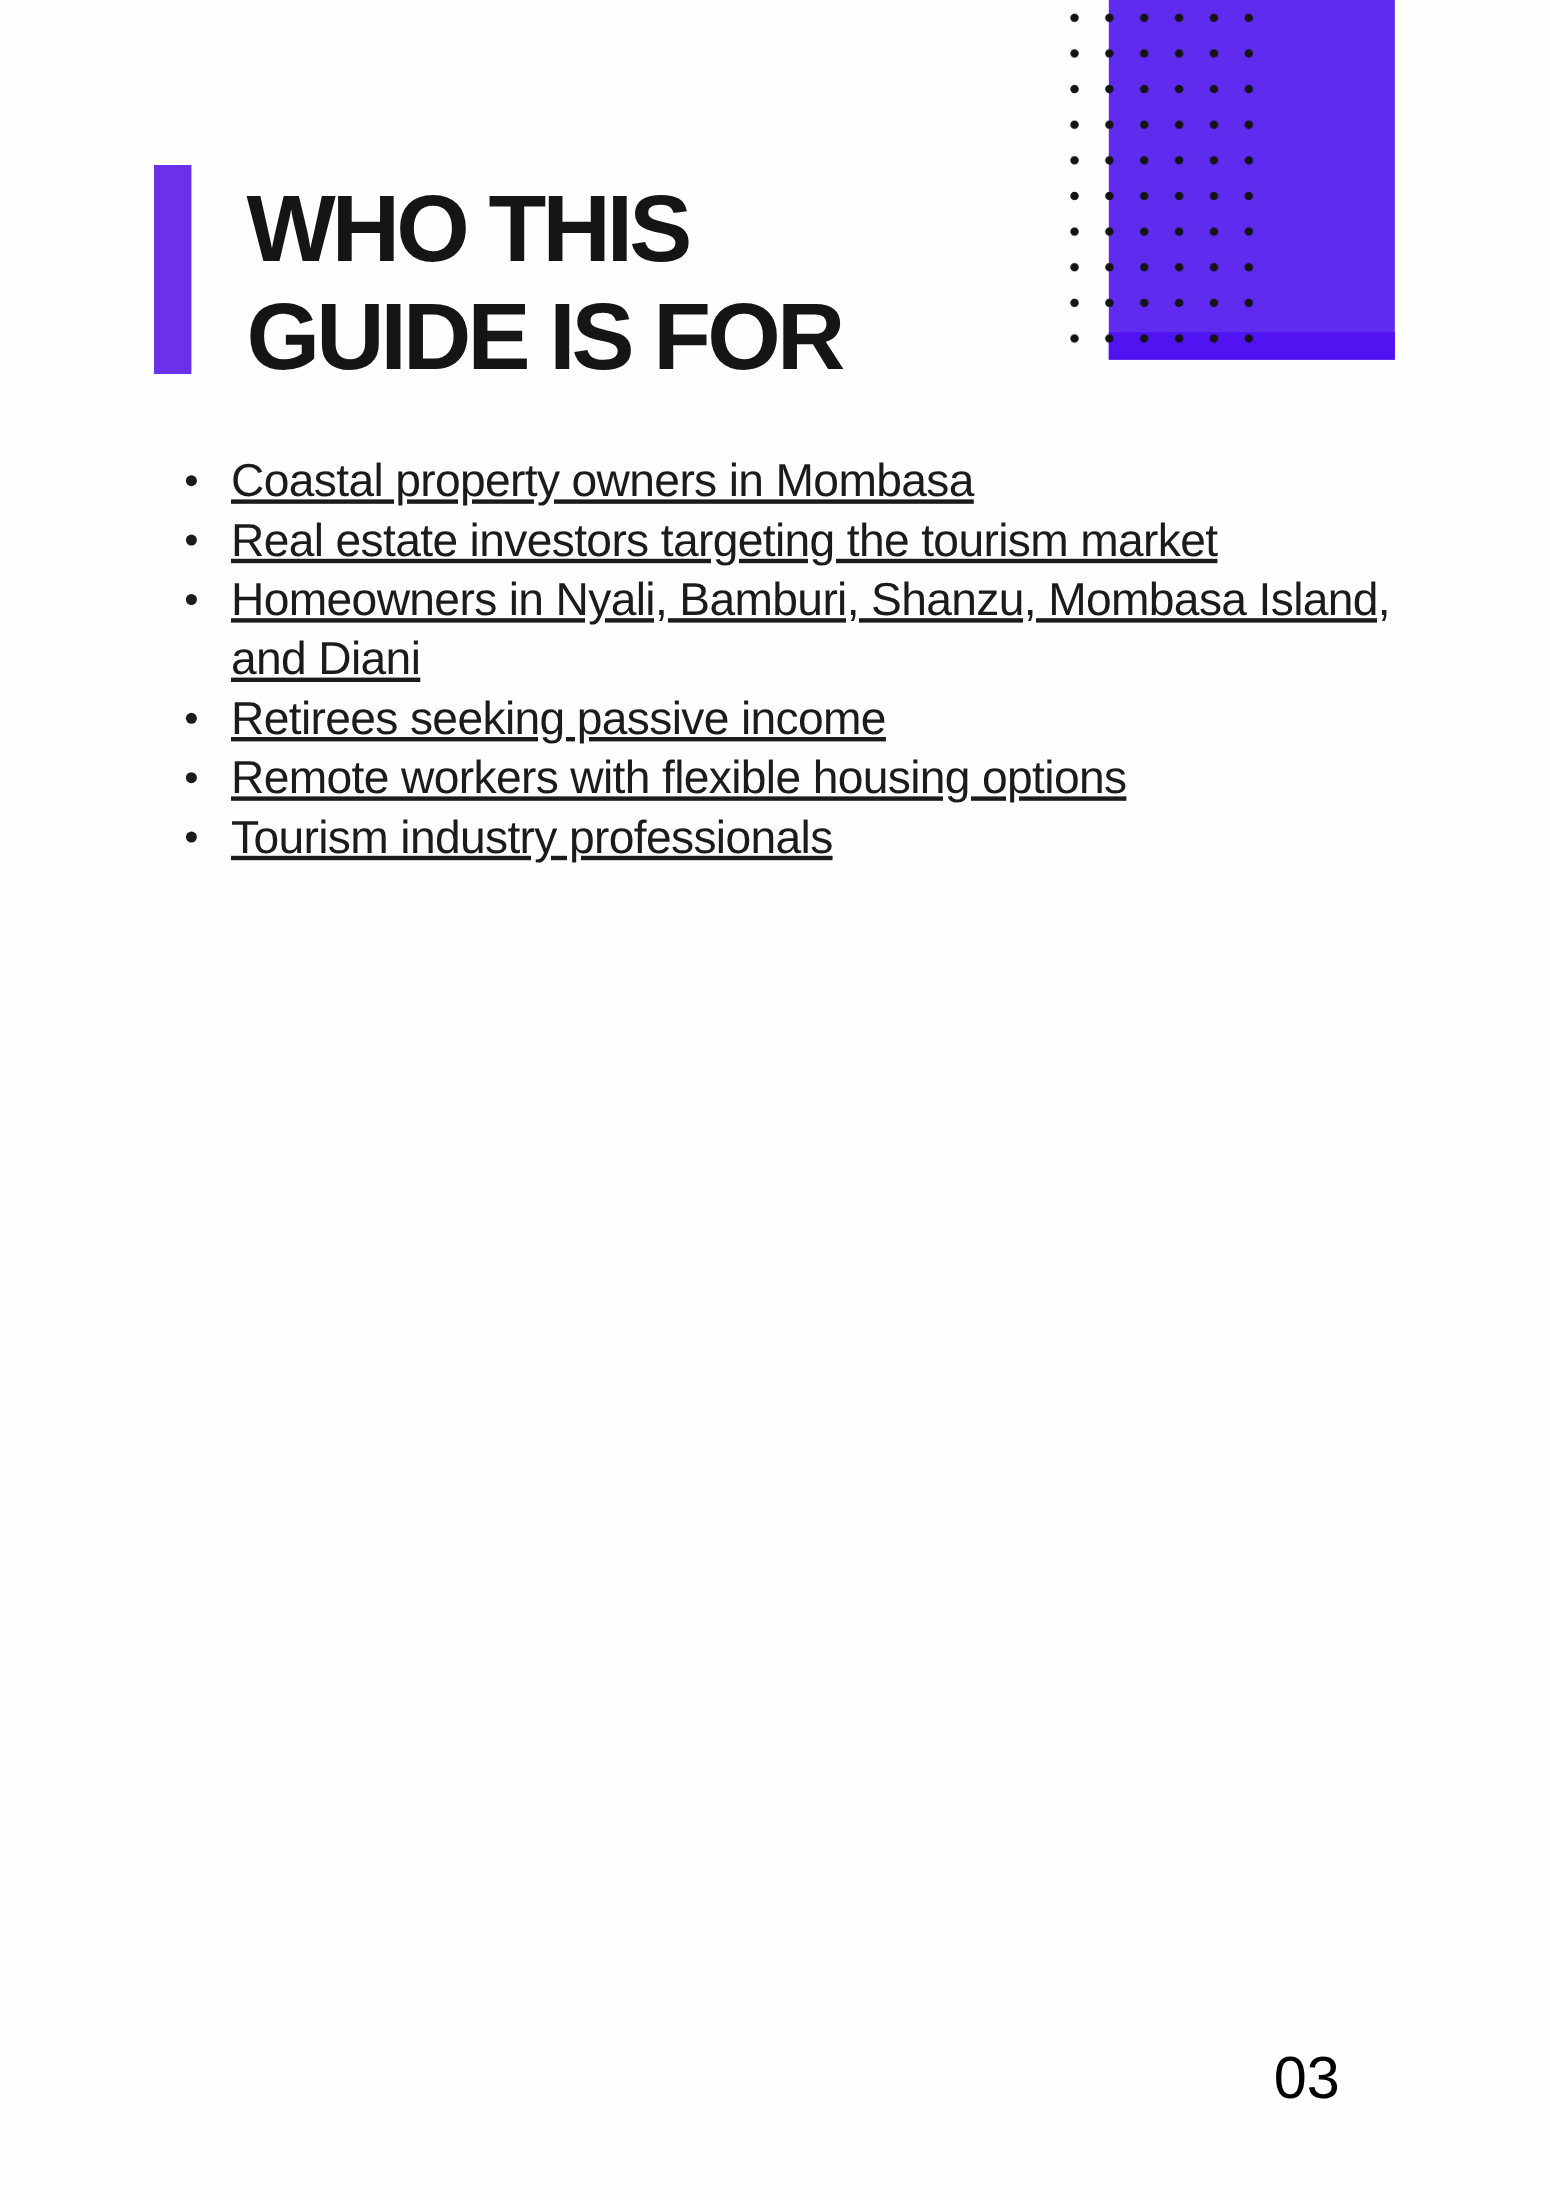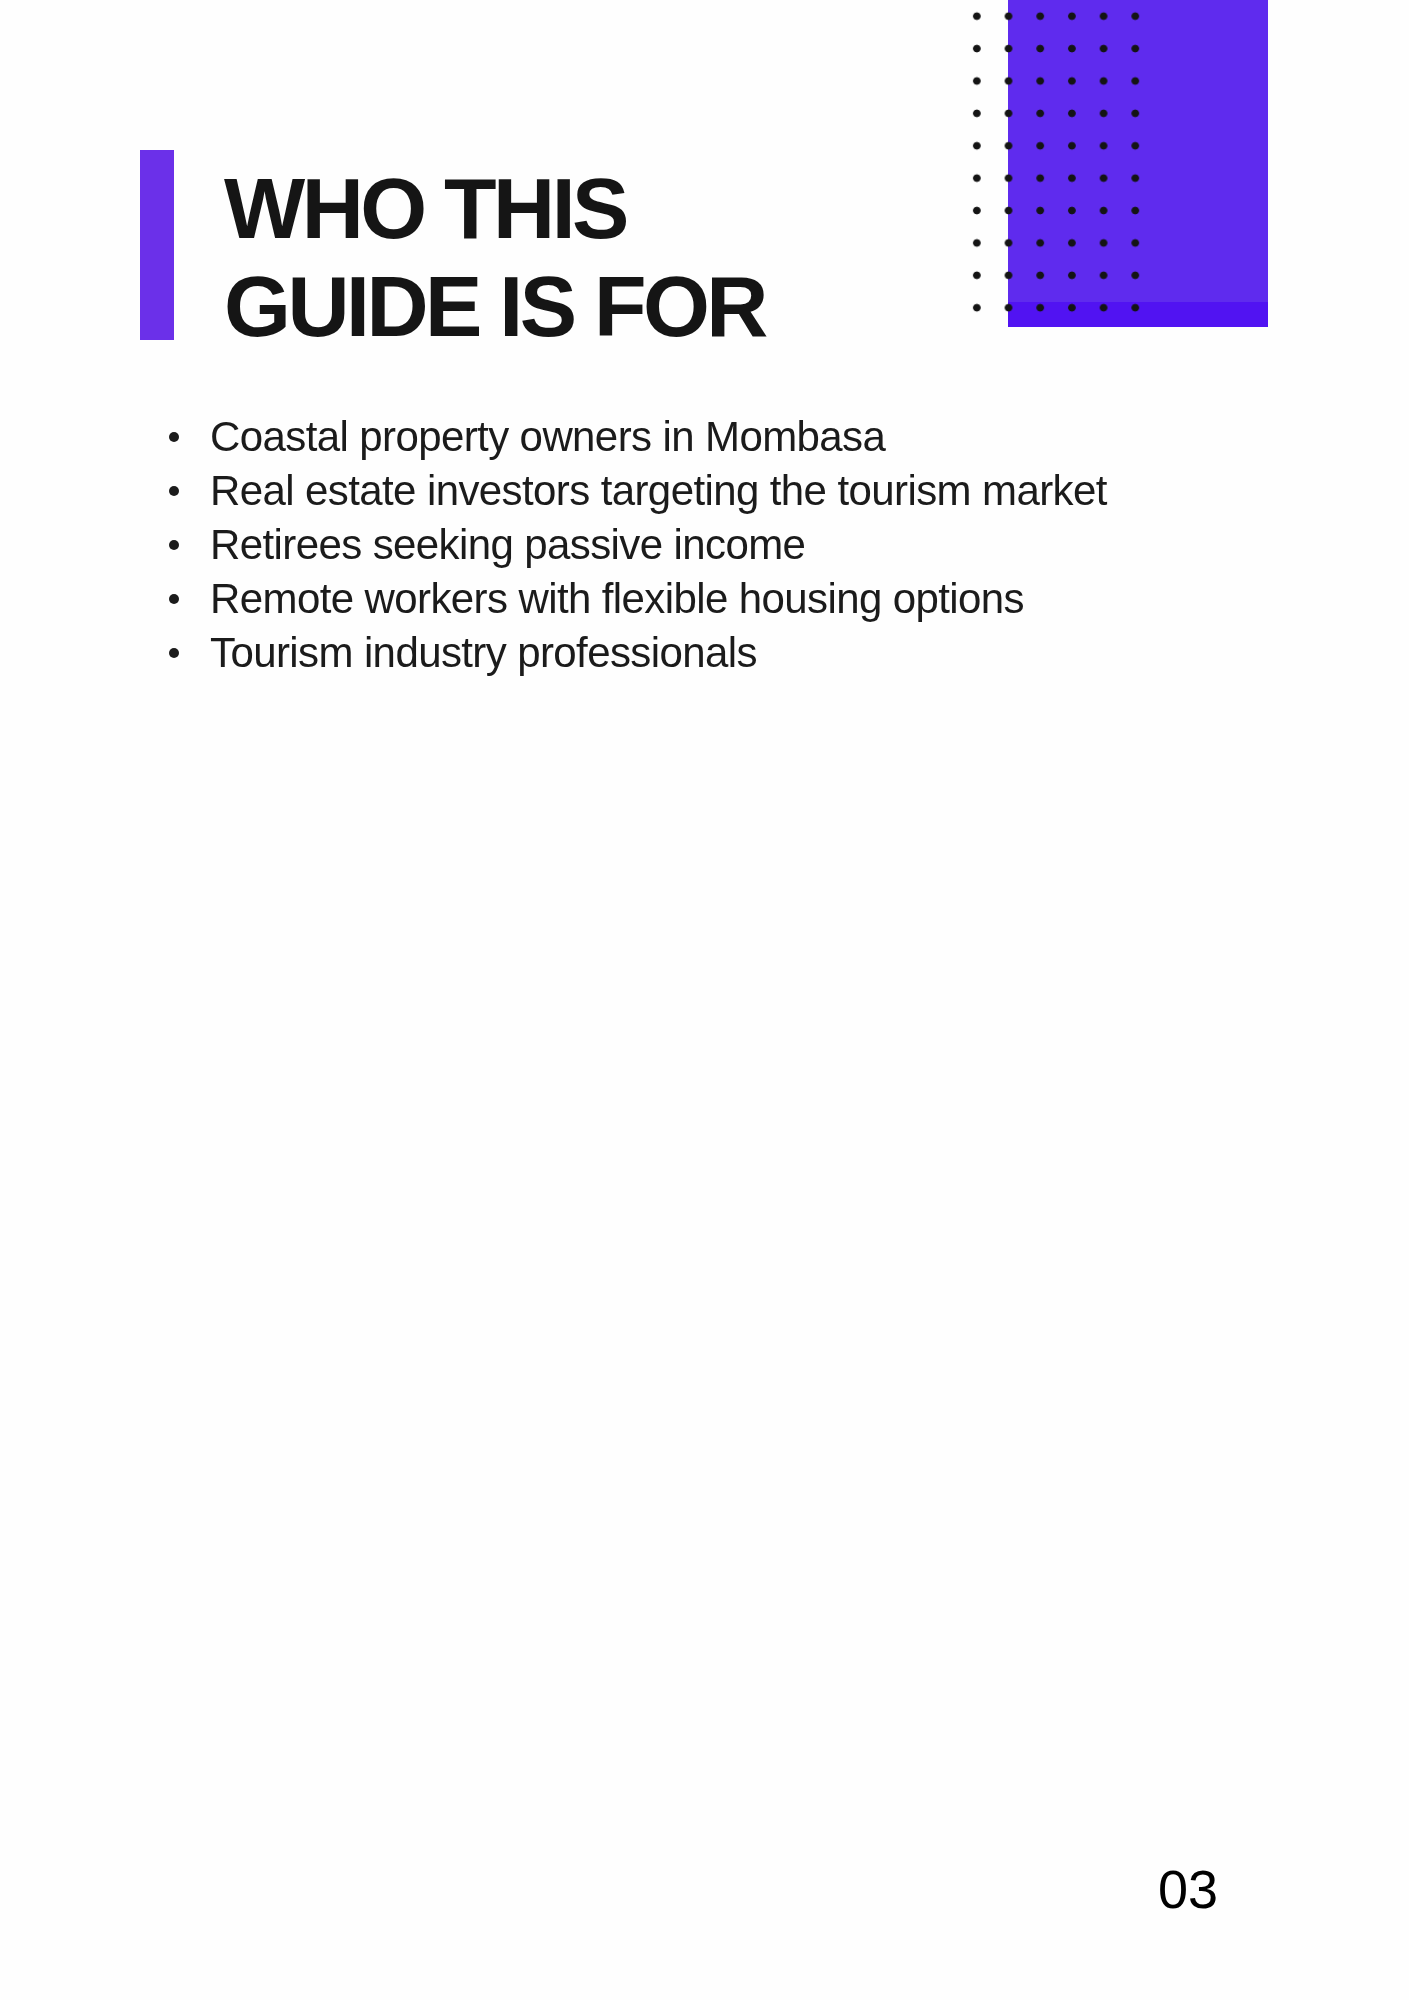--- a/index.html
+++ b/index.html
@@ -73,20 +73,21 @@
     padding: 0;
     list-style: none;
     font-size: 42px;
     line-height: 54px;
     letter-spacing: -0.6px;
     color: #1b1b1b;
   }
   ul.audience-list li {
     position: relative;
     white-space: pre-line;
+    text-decoration: underline;
   }
   ul.audience-list li::before {
     content: "";
     position: absolute;
     left: -41px;
     top: 22px;
     width: 10px;
     height: 10px;
     border-radius: 50%;
     background: #1b1b1b;
@@ -112,18 +113,20 @@
 
 <div class="accent-bar"></div>
 <h1 class="page-title">
   <div>WHO THIS</div>
   <div>GUIDE IS FOR</div>
 </h1>
 
 <ul class="audience-list">
     <li>Coastal property owners in Mombasa</li>
     <li>Real estate investors targeting the tourism market</li>
+    <li>Homeowners in Nyali, Bamburi, Shanzu, Mombasa Island,
+and Diani</li>
     <li>Retirees seeking passive income</li>
     <li>Remote workers with flexible housing options</li>
     <li>Tourism industry professionals</li>
   </ul>
 
 <div class="page-number">03</div>
 
 </body></html>

